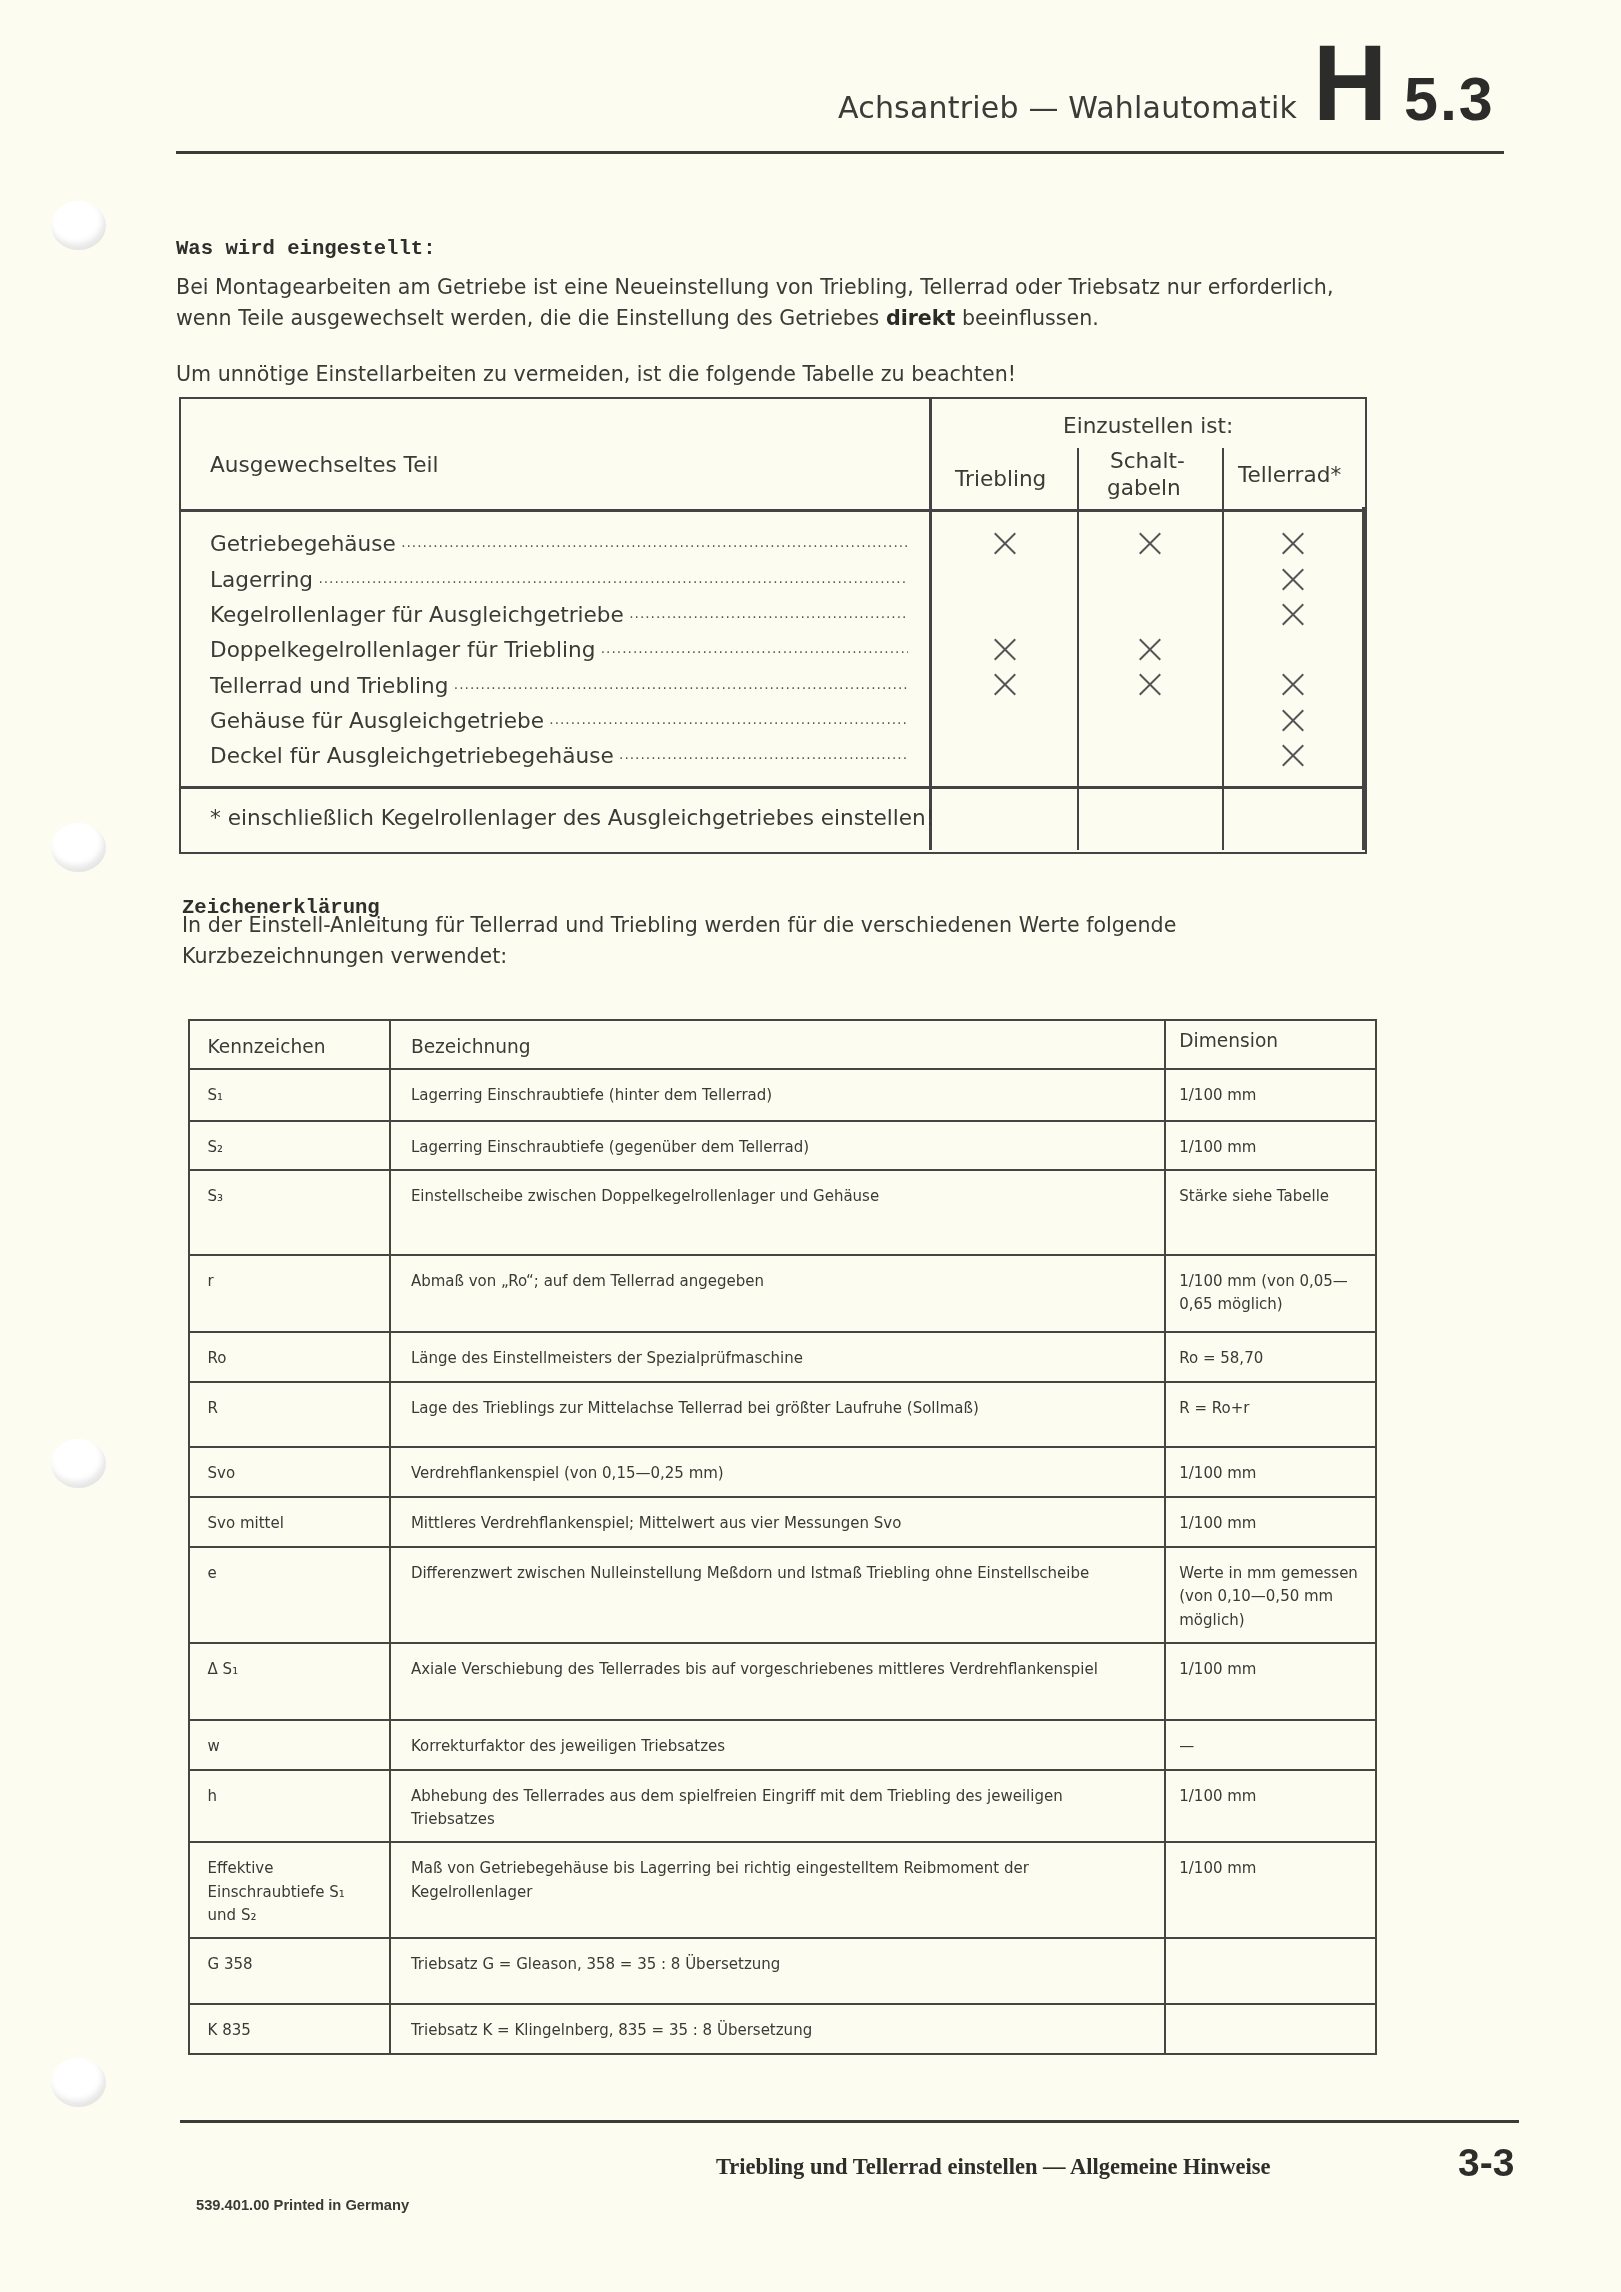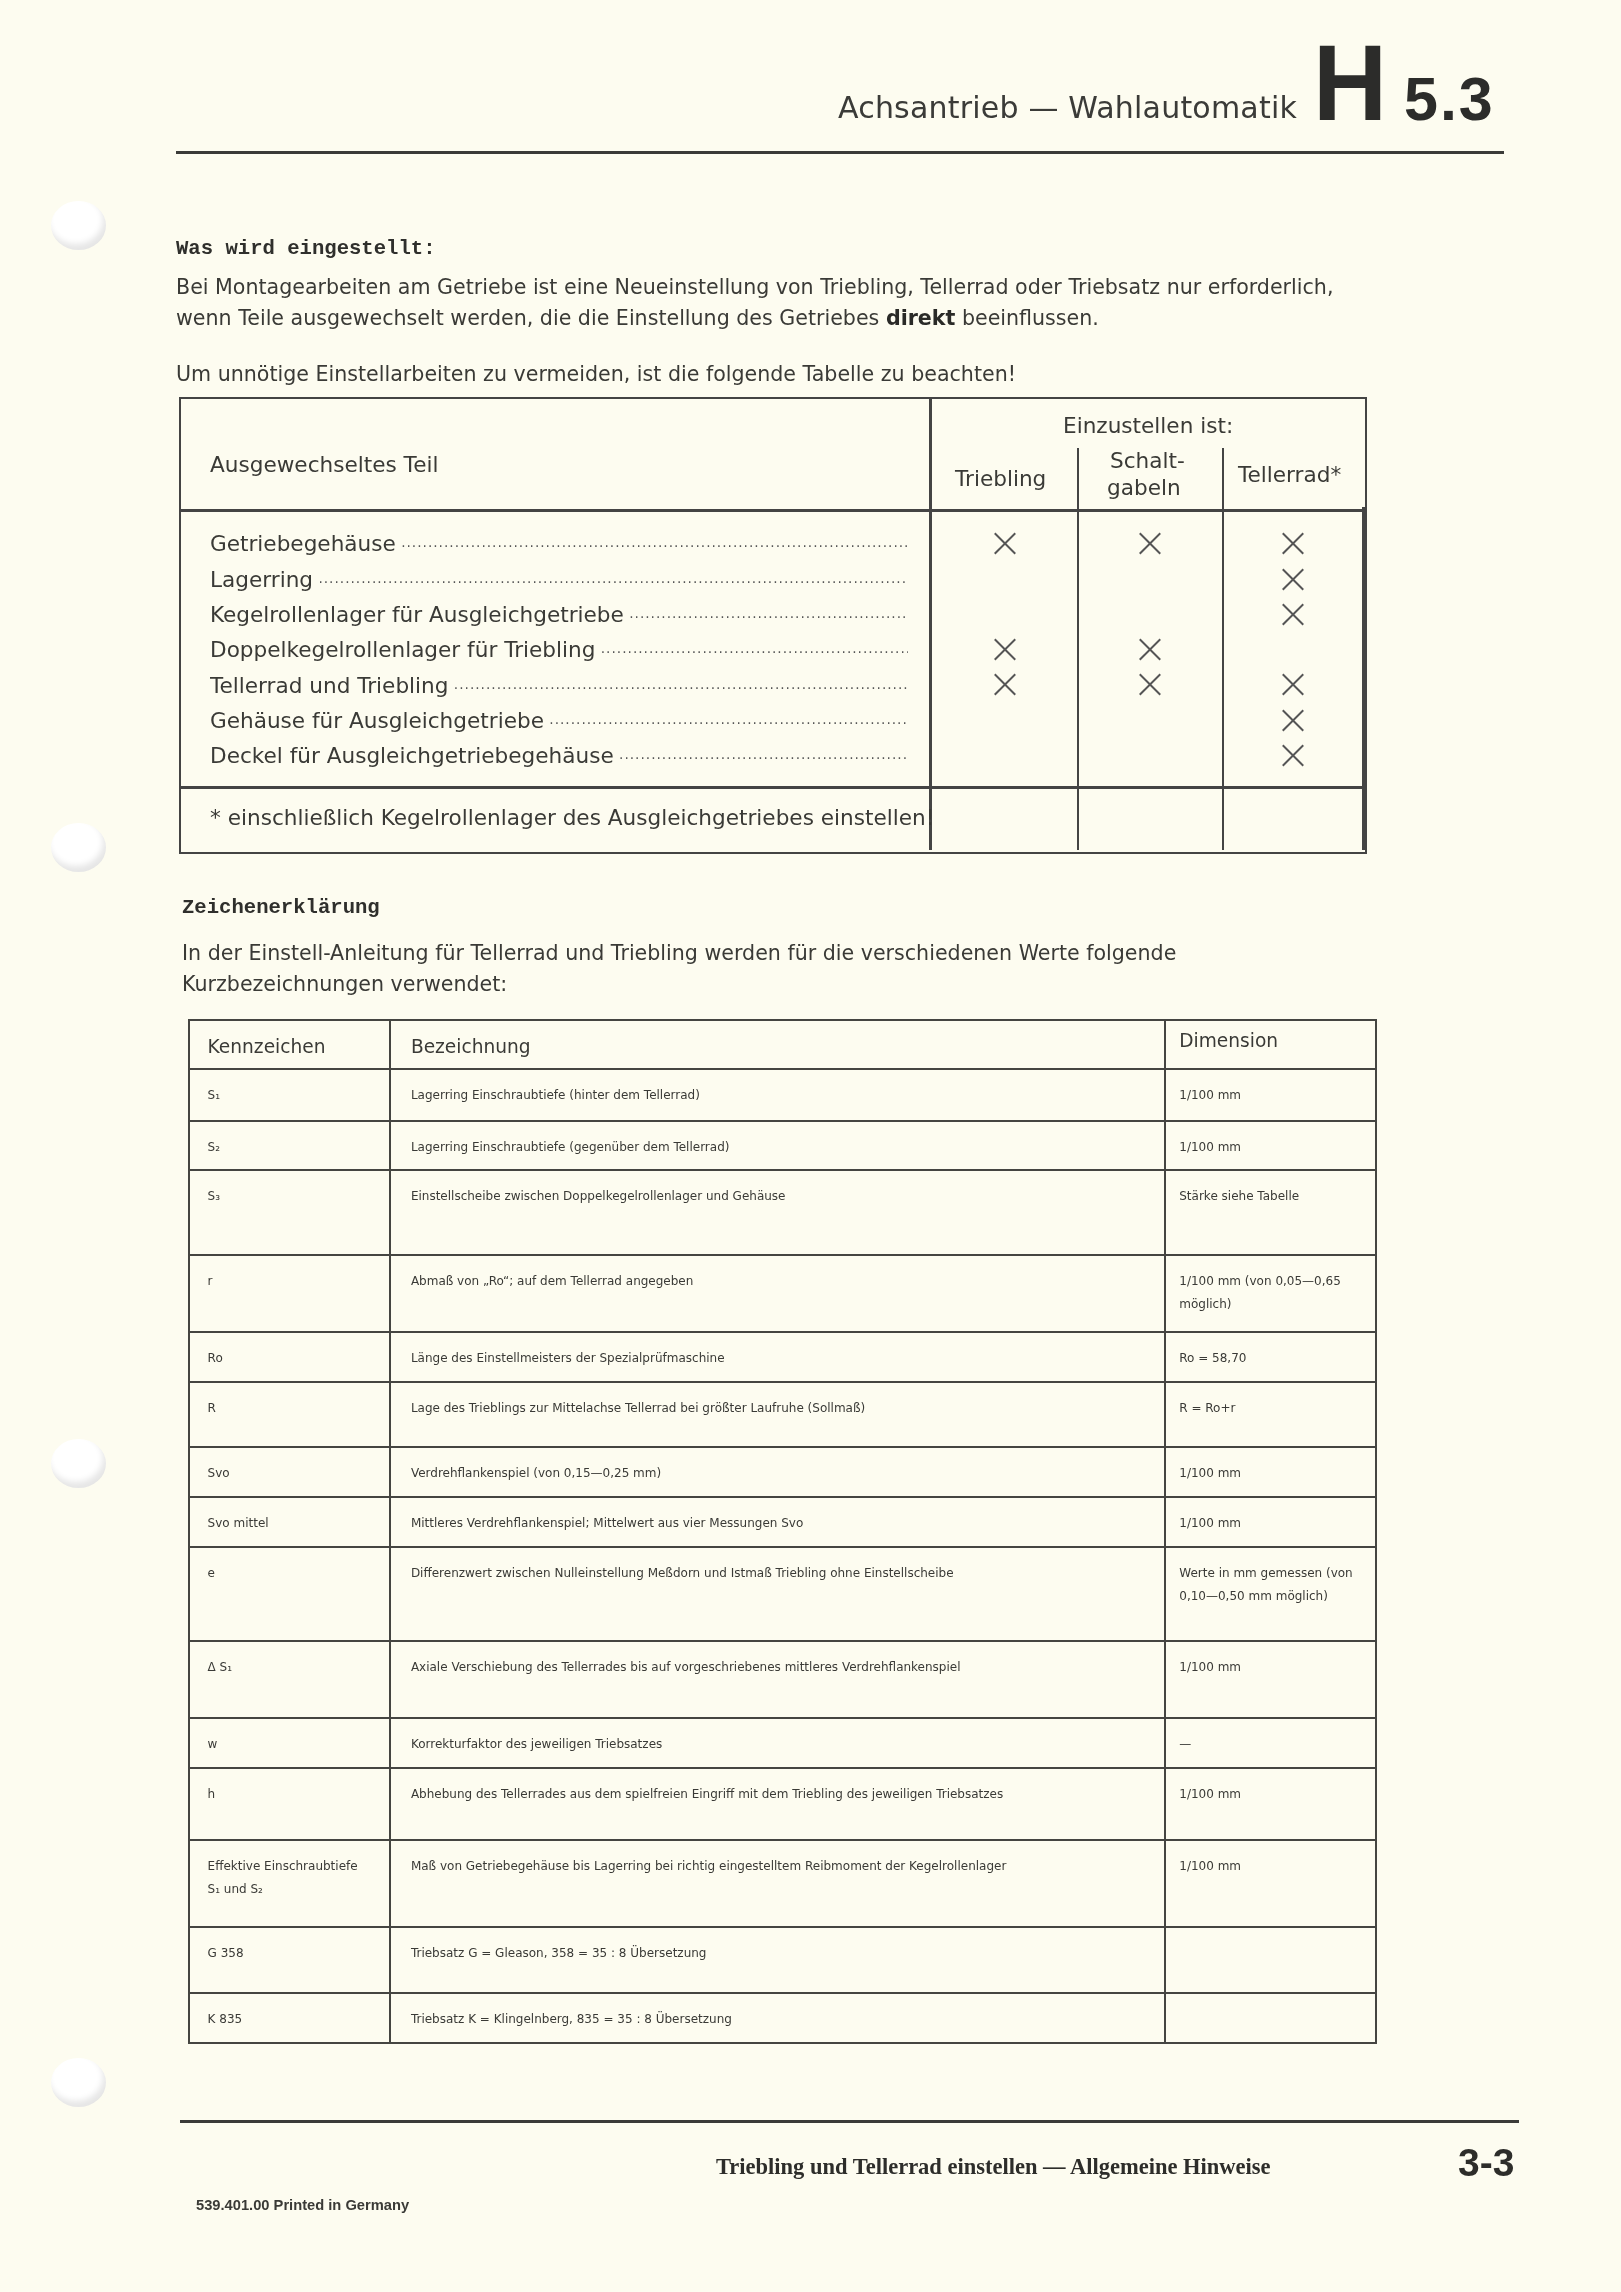--- a/index.html
+++ b/index.html
@@ -40,21 +40,21 @@
   .t1 .row-label .leader { color: #555; letter-spacing: 1px; font-size: 13.7px; }
   .xmark { position: absolute; width: 23.5px; height: 23.5px; }
   .xmark::before, .xmark::after {
     content: ""; position: absolute; left: 10.8px; top: -2.9px; width: 2px; height: 29px; background: #555;
   }
   .xmark::before { transform: rotate(45deg); }
   .xmark::after { transform: rotate(-45deg); }
 
   
   .t2 { left: 188px; top: 1019px; width: 1189px; border-collapse: collapse; position: absolute; table-layout: fixed; }
-  .t2 td { border: 2.9px solid #454541; vertical-align: top; font-size: 12px; line-height: 23.5px; color: #3a3a36; padding: 13.7px 15.7px 9.8px 15.7px; }
+  .t2 td { border: 2.9px solid #454541; vertical-align: top; font-size: 15px; line-height: 23.5px; color: #3a3a36; padding: 13.7px 15.7px 9.8px 15.7px; }
   .t2 td.k { width: 166px; padding-left: 17.6px; }
   .t2 td.b { width: 737px; padding-left: 19.6px; }
   .t2 td.d { padding-left: 13.7px; }
   .t2 .hdr td { font-size: 18.6px; }
 
   .footer-title { left: 716px; top: 2154px; font-family: Liberation Serif, serif; font-weight: 700; font-size: 22.5px; color: #2d2d2a; }
   .footer-page { left: 1458px; top: 2141px; font-family: "Liberation Sans", sans-serif; font-weight: 700; font-size: 39px; color: #2d2d2a; }
   .footer-print { left: 196px; top: 2197px; font-family: "Liberation Sans", sans-serif; font-weight: 700; font-size: 14.7px; color: #3a3a36; }
 </style>
 </head>
@@ -108,21 +108,21 @@
       <div class="row-label" style="top: 304px;"><span>Gehäuse für Ausgleichgetriebe</span><span class="leader"> ············································································································································</span></div>
       <div class="xmark" style="left: 1100px; top: 310px;"></div>
       <div class="row-label" style="top: 339px;"><span>Deckel für Ausgleichgetriebegehäuse</span><span class="leader"> ············································································································································</span></div>
       <div class="xmark" style="left: 1100px; top: 345px;"></div>
     </div>
 
   <div class="cell-text" style="left:29px; top:406px;">* einschließlich Kegelrollenlager des Ausgleichgetriebes einstellen!</div>
 </div>
 
 <div class="abs h2" style="left:182px; top:896px;">Zeichenerklärung</div>
-<div class="abs para" style="left:182px; top:938px; width:1196px;">In der Einstell-Anleitung für Tellerrad und Triebling werden für die verschiedenen Werte folgende Kurzbezeichnungen verwendet:</div>
+<div class="abs para" style="left:182px; top:910px; width:1196px;">In der Einstell-Anleitung für Tellerrad und Triebling werden für die verschiedenen Werte folgende Kurzbezeichnungen verwendet:</div>
 
 <table class="t2">
   <tbody>
       <tr class="hdr">
     <td class="k">Kennzeichen</td>
     <td class="b">Bezeichnung</td>
     <td class="d" style="padding-top:7.8px;">Dimension</td>
   </tr>
   </tbody>
     <tbody id="t2body">

